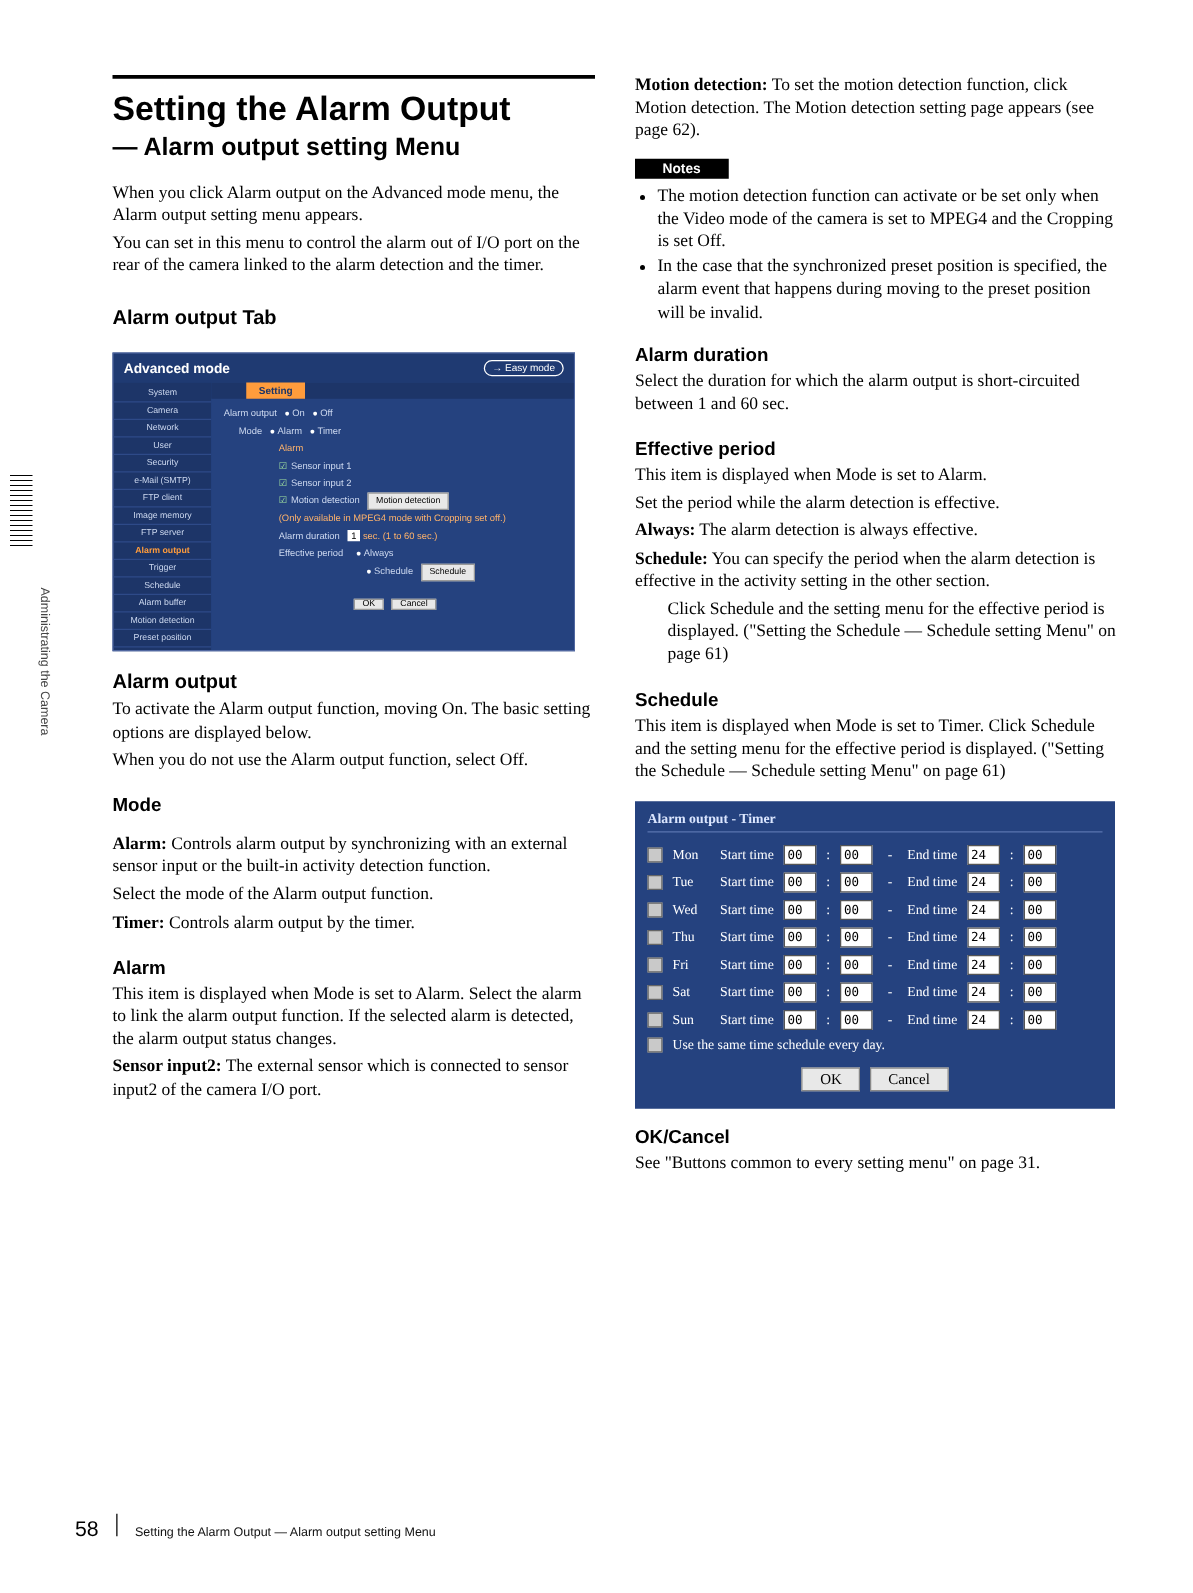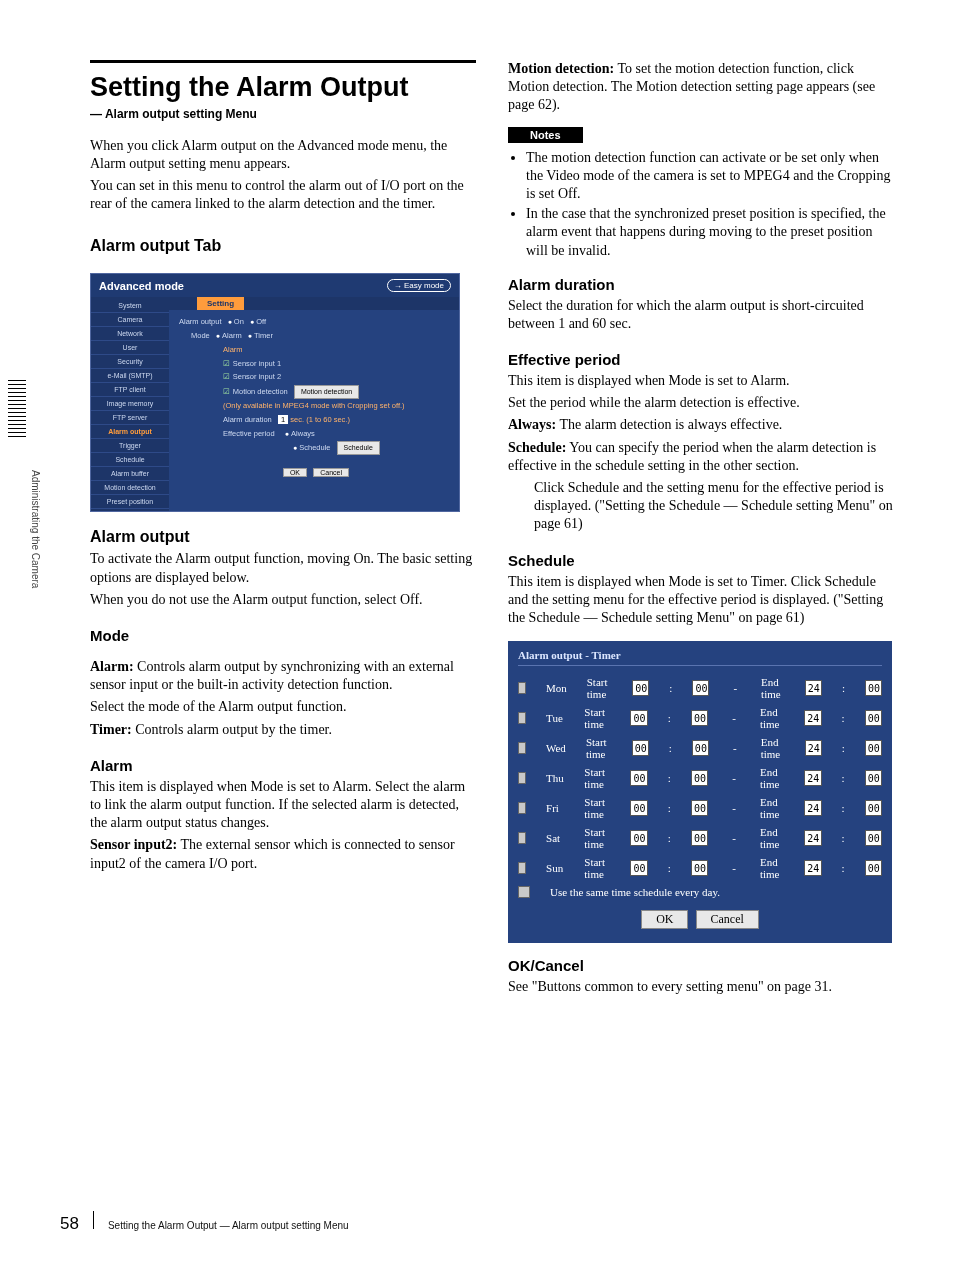--- a/index.html
+++ b/index.html
@@ -46,21 +46,21 @@
   }
   h1.main-title {
     font-family: Arial, Helvetica, sans-serif;
     font-size: 27px;
     font-weight: bold;
     line-height: 1.1;
     margin-bottom: 4px;
   }
   h2.subtitle {
     font-family: Arial, Helvetica, sans-serif;
-    font-size: 12px;
+    font-size: 20px;
     font-weight: bold;
     margin-bottom: 16px;
   }
   p { margin-bottom: 4px; line-height: 1.3; }
   h2.section {
     font-family: Arial, Helvetica, sans-serif;
     font-size: 16px;
     font-weight: bold;
     margin: 20px 0 12px 0;
   }
@@ -173,21 +173,21 @@
   }
   .timer-head {
     font-family: "Times New Roman", serif;
     font-style: normal;
     font-weight: bold;
     color: #dbe6ff;
     border-bottom: 1px solid #5a74b0;
     padding-bottom: 4px;
     margin-bottom: 10px;
   }
-  .timer-row { display: flex; align-items: center; gap: 20px; margin-bottom: 6px; font-size: 11px; font-family: "Times New Roman", serif; }
+  .timer-row { display: flex; align-items: center; gap: 8px; margin-bottom: 6px; font-size: 11px; font-family: "Times New Roman", serif; }
   .day-chk {
     width: 12px; height: 12px; background: #c9c9c9; border: 1px solid #666; display: inline-block;
   }
   .time-inp {
     width: 26px; height: 16px; background: #fff; color: #000;
     font-family: monospace; font-size: 10px; border: 1px solid #555;
     display: inline-flex; align-items: center; justify-content: flex-start; padding-left: 2px;
   }
   .timer-row .lbl { font-family: "Times New Roman", serif; }
   .timer-btns { text-align: center; margin-top: 12px; }
@@ -320,21 +320,21 @@
       <li>In the case that the synchronized preset position is specified, the alarm event that happens during moving to the preset position will be invalid.</li>
     </ul>
 
     <h4 class="para">Alarm duration</h4>
     <p>Select the duration for which the alarm output is short-circuited between 1 and 60 sec.</p>
 
     <h4 class="para">Effective period</h4>
     <p>This item is displayed when Mode is set to Alarm.</p>
     <p>Set the period while the alarm detection is effective.</p>
     <p><span class="def-term">Always:</span><span> The alarm detection is always effective.</span></p>
-    <p><span class="def-term">Schedule:</span><span> You can specify the period when the alarm detection is effective in the schedule setting in the other section.</span></p>
+    <p><span class="def-term">Schedule:</span><span> You can specify the period when the alarm detection is effective in the activity setting in the other section.</span></p>
     <p class="indent">Click Schedule and the setting menu for the effective period is displayed. ("Setting the Schedule — Schedule setting Menu" on page 61)</p>
 
     <h4 class="para">Schedule</h4>
     <p>This item is displayed when Mode is set to Timer. Click Schedule and the setting menu for the effective period is displayed. ("Setting the Schedule — Schedule setting Menu" on page 61)</p>
 
     <div class="timer-panel">
       <div class="timer-head">Alarm output - Timer</div>
       <div id="timer-rows">
           <div class="timer-row">
             <span class="day-chk"></span>

